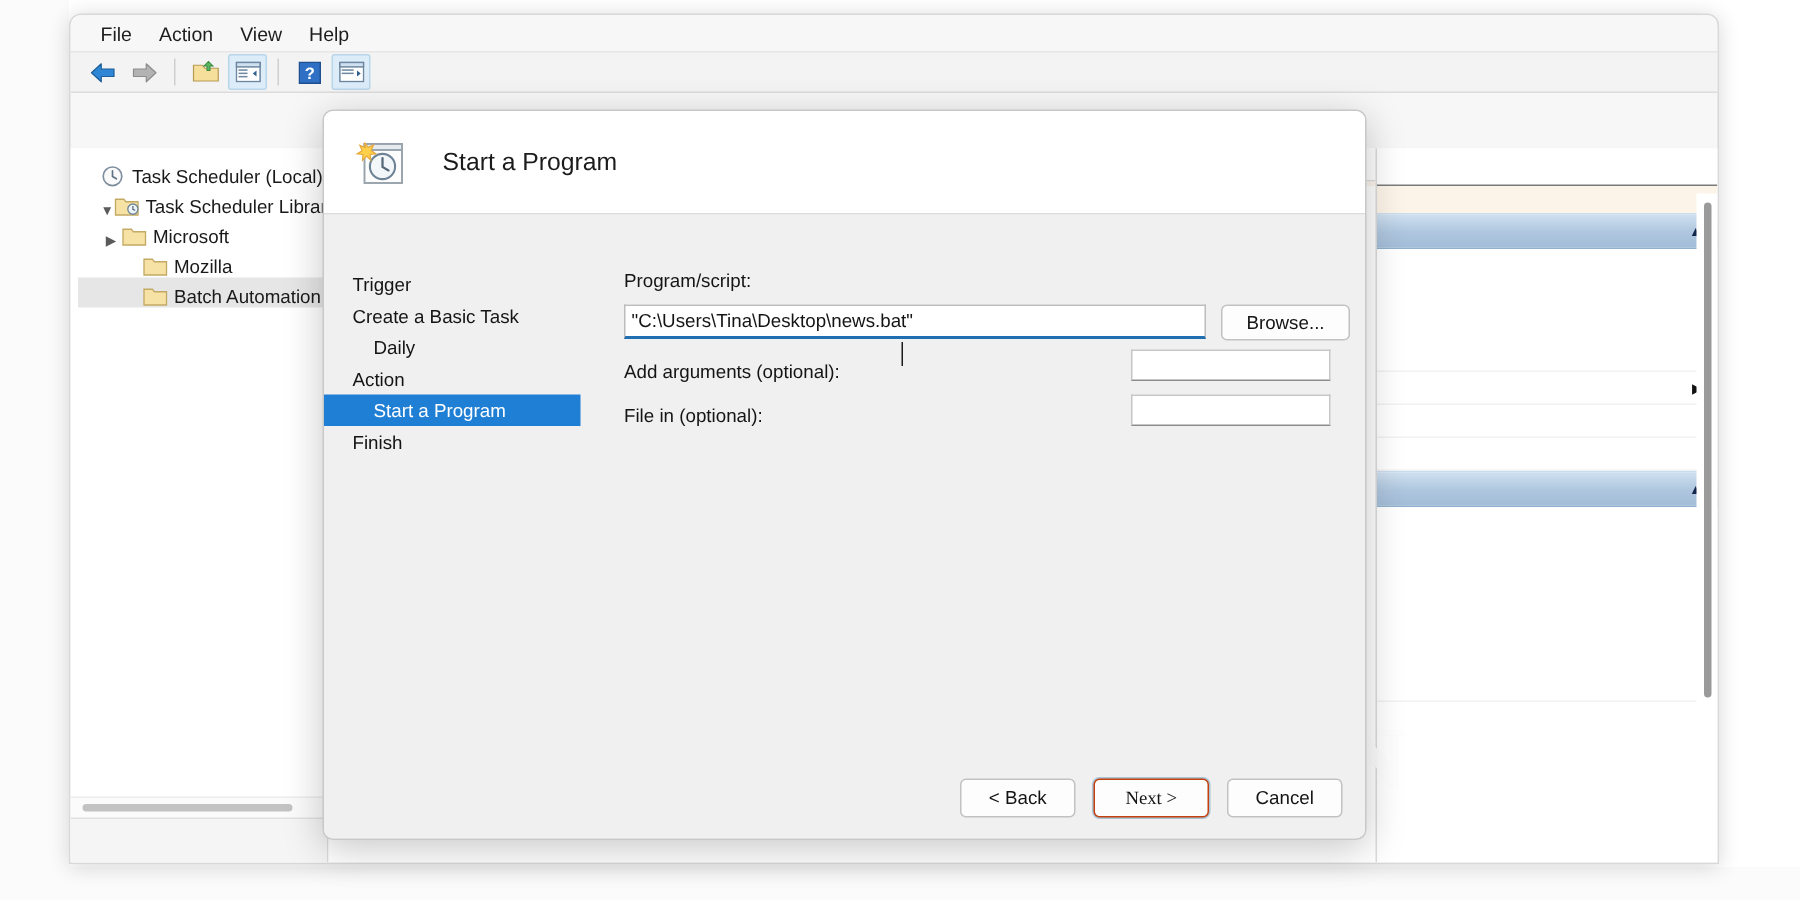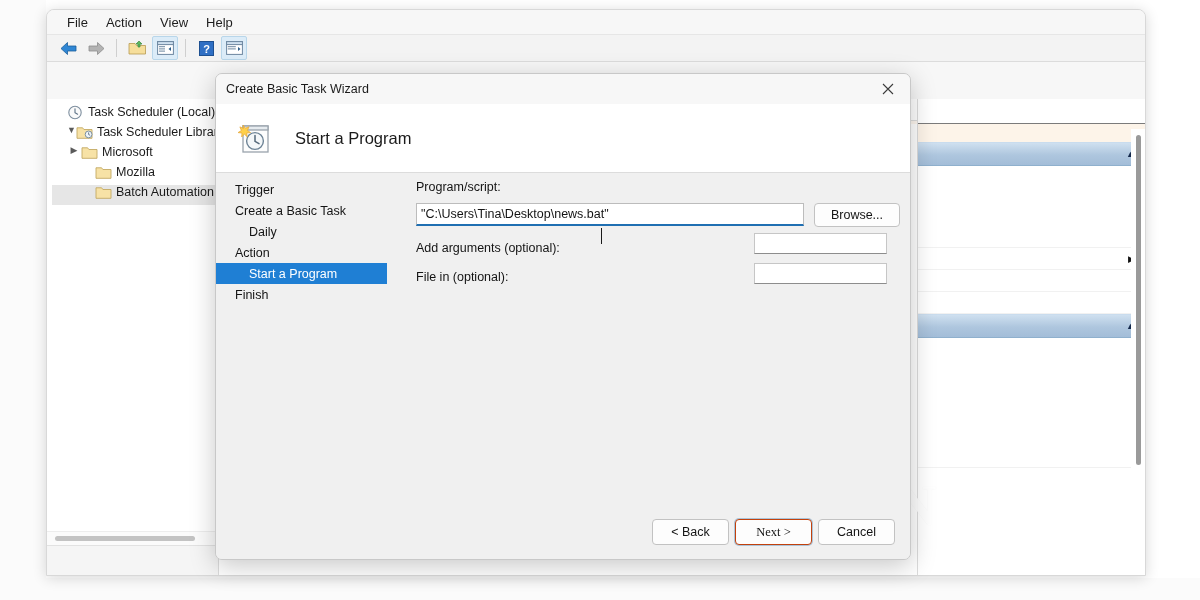--- a/index.html
+++ b/index.html
@@ -49,21 +49,21 @@
   .tool { width:26px; height:24px; display:flex; align-items:center; justify-content:center; }
   .tool.framed { border:1px solid #b8d6ea; background:#dcecf8; border-radius:2px; }
   .tool-sep { width:1px; height:18px; background:#cfcfcf; margin:0 5px; }
 
   
   #content { position:absolute; left:0; top:89px; right:0; bottom:0; display:flex; background:#ffffff; }
 
   
   #tree-pane { width:172px; background:#ffffff; border-right:1px solid #dcdcdc; position:relative; }
   #tree { padding:6px 0 0 5px; }
-  .tree-row { display:flex; align-items:flex-start; height:20px; white-space:nowrap; font-size:12.5px; }
+  .tree-row { display:flex; align-items:flex-end; height:20px; white-space:nowrap; font-size:12.5px; }
   .tree-row.selected { background:#e6e6e6; }
   .twisty { width:14px; display:flex; align-items:center; justify-content:center; color:#5a5a5a; font-size:9px; }
   .tree-ico { width:17px; height:15px; margin-right:4px; flex:none; }
   .depth1 { padding-left:1px; }
   .depth2 { padding-left:15px; }
   .depth3 { padding-left:29px; }
   #tree-hscroll {
     position:absolute; left:0; right:0; bottom:30px; height:14px;
     background:#fbfbfb; border-top:1px solid #ededed;
     display:flex; align-items:center;
@@ -145,21 +145,21 @@
     background:#ffffff; border:1px solid #c6c6c6; border-bottom:1px solid #8d8d8d;
     font-family:"Liberation Sans", sans-serif; font-size:12.5px; padding:0 4px; outline:none;
   }
   #startin-label { position:absolute; left:0; top:90px; }
   #startin-input {
     position:absolute; left:338px; top:83px; width:133px; height:21px;
     background:#ffffff; border:1px solid #c6c6c6; border-bottom:1px solid #8d8d8d;
     font-family:"Liberation Sans", sans-serif; font-size:12.5px; padding:0 4px; outline:none;
   }
 
-  #dlg-footer { position:absolute; right:15px; bottom:14px; display:flex; gap:6px; }
+  #dlg-footer { position:absolute; right:15px; bottom:14px; display:flex; gap:12px; }
   .dlg-btn {
     width:77px; height:26px; background:#fdfdfd;
     border:1px solid #c2c2c2; border-radius:4px;
     font-family:"Liberation Sans", sans-serif; font-size:12.5px; color:#141414;
   }
   .dlg-btn.default { border:1px solid #c2410c; box-shadow:0 0 0 1px rgba(42,111,168,0.35);font-family:Liberation Serif, serif; }
 
   
   #watermark { position:absolute; left:780px; top:468px; z-index:35; pointer-events:none; }
   #watermark-text {
@@ -328,28 +328,20 @@
     <rect x="37" y="25" width="2.6" height="8" fill="#ef6b6b"></rect>
     <rect x="41" y="22" width="2.6" height="11" fill="#ef6b6b"></rect>
     <rect x="45" y="27" width="2.6" height="6" fill="#6ec8a6"></rect>
     <rect x="26" y="37" width="5" height="7" fill="#ef6b6b"></rect>
     <path d="M41 35 h6 M41 39 h4" stroke="#6ec8a6" stroke-width="2"></path>
   </svg>
 </div>
 
 <div id="dialog">
 
-  <div id="dlg-title">
-    <span id="dlg-title-text">Create Basic Task Wizard</span>
-    <div id="dlg-close">
-      <svg width="12" height="12" viewBox="0 0 12 12">
-        <path d="M1 1 L11 11 M11 1 L1 11" stroke="#3c3c3c" stroke-width="1.1"></path>
-      </svg>
-    </div>
-  </div>
 
   <div id="dlg-header">
     <svg width="38" height="38" viewBox="0 0 38 38">
       <rect x="8" y="7" width="25" height="26" fill="#fdfdfd" stroke="#9aa4ad" stroke-width="1.3"></rect>
       <rect x="8" y="7" width="25" height="4" fill="#e6ebef" stroke="#9aa4ad" stroke-width="1.3"></rect>
       <circle cx="20" cy="22" r="8.4" fill="#f4f7f9" stroke="#6e8496" stroke-width="1.4"></circle>
       <path d="M20 16.4 V22.3 L24 24.6" stroke="#55697a" stroke-width="1.5" fill="none" stroke-linecap="round"></path>
       <path d="M8 6 l2.4 3.2 l3.6-1.4 l-1.6 3.6 l3.2 2.2 l-3.9 0.4 l0.5 3.8 l-2.8-2.7 l-2.7 2.8 l0.3-3.9 l-3.9-0.4 l3.3-2.1 l-1.5-3.6 l3.6 1.5 z" fill="#ffd04a" stroke="#e6a93c" stroke-width="0.8"></path>
     </svg>
     <span id="dlg-header-title">Start a Program</span>

